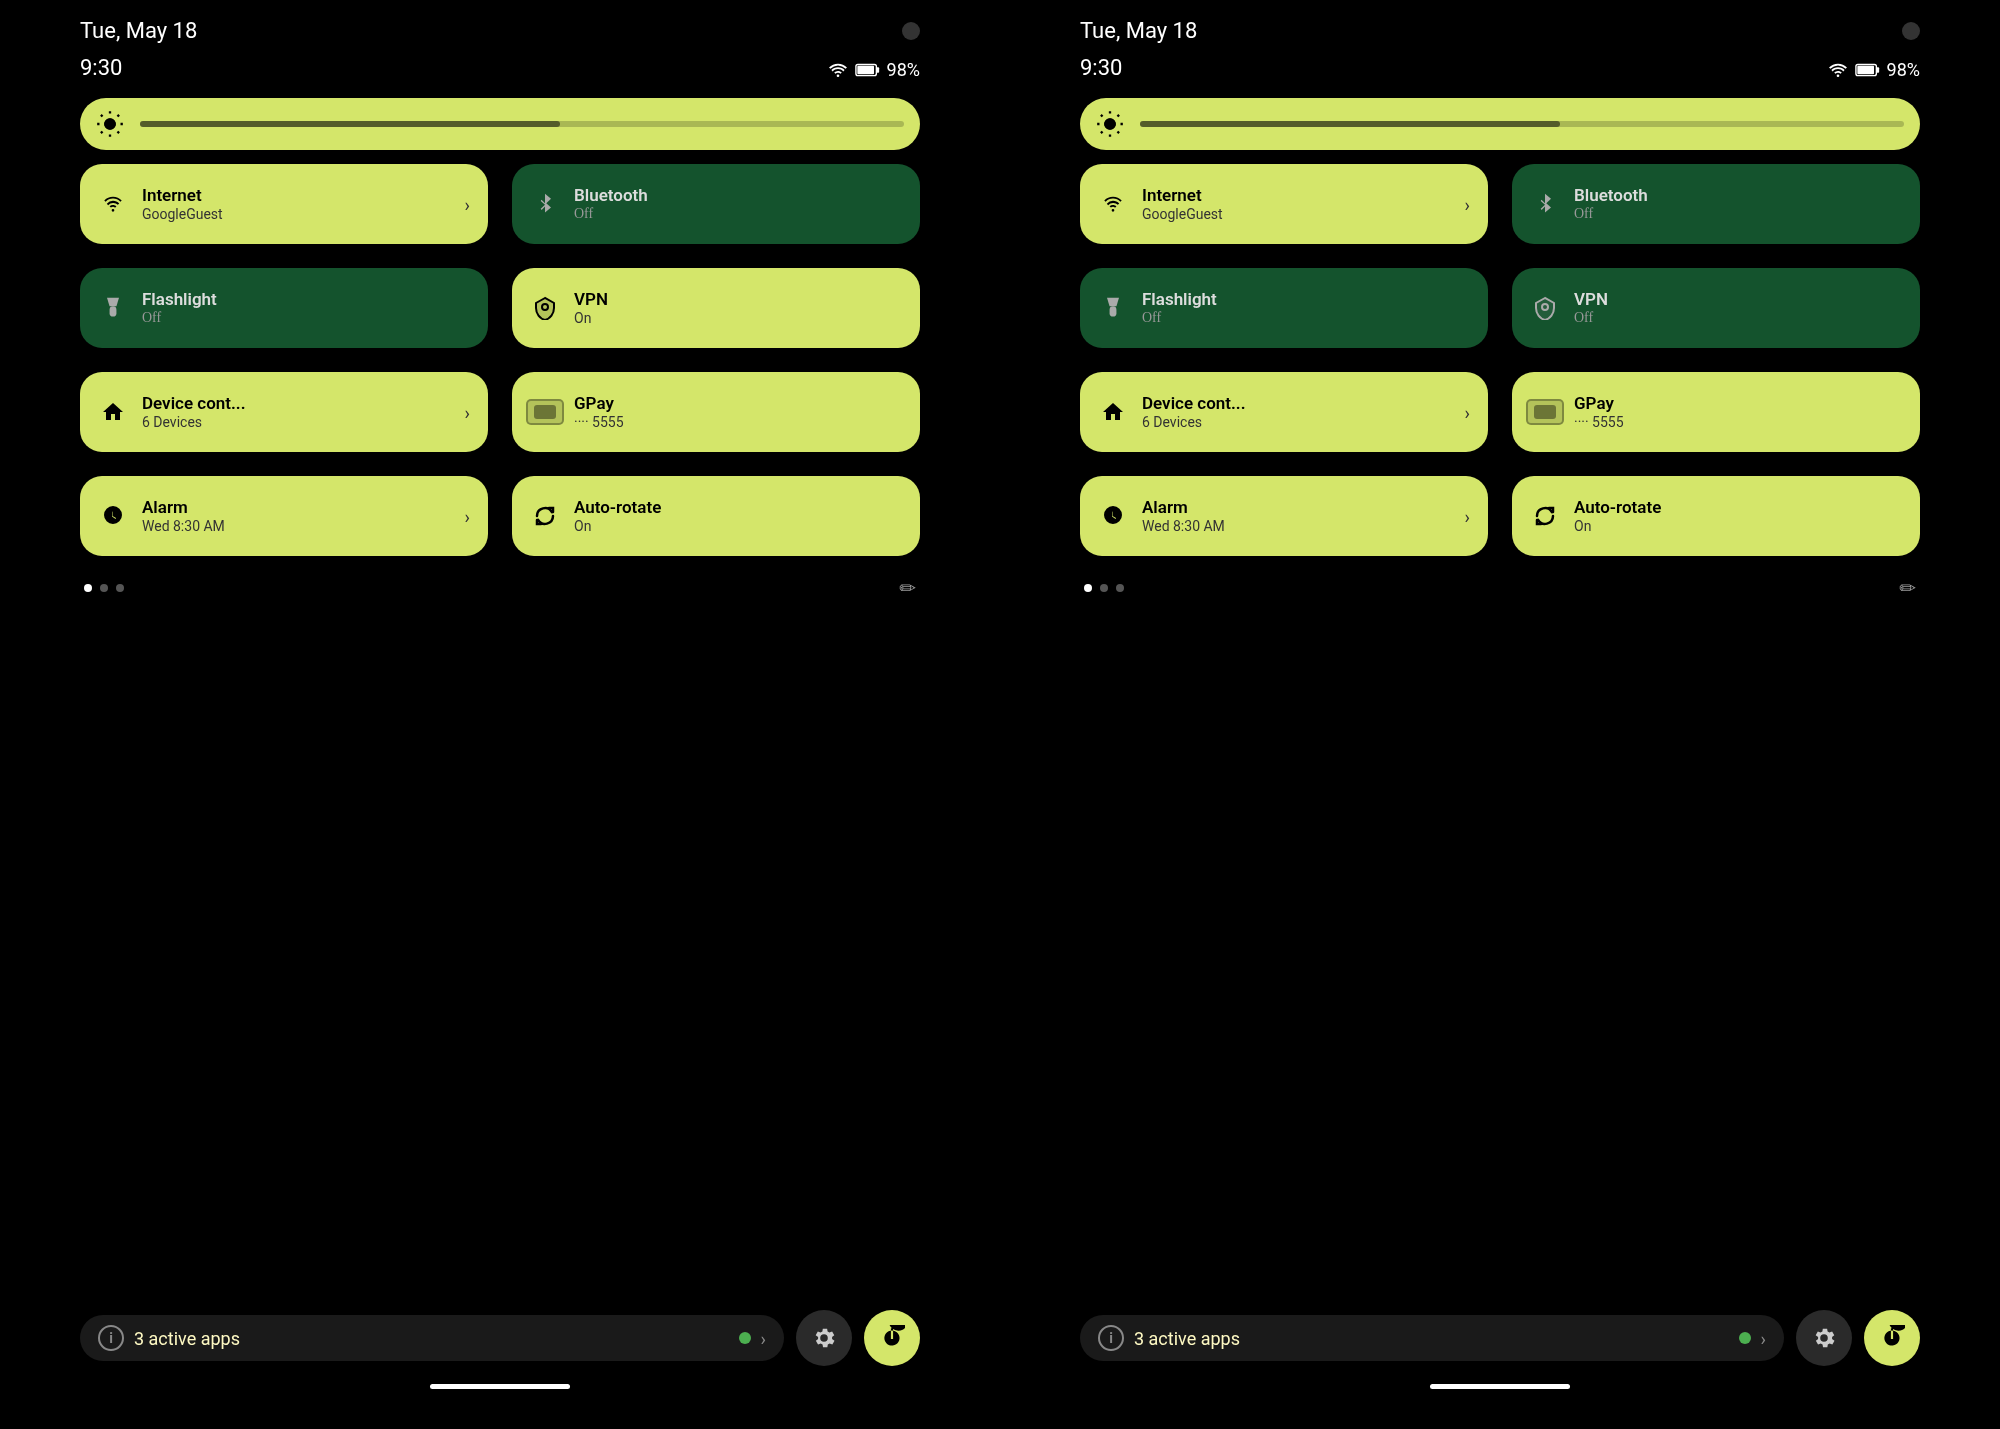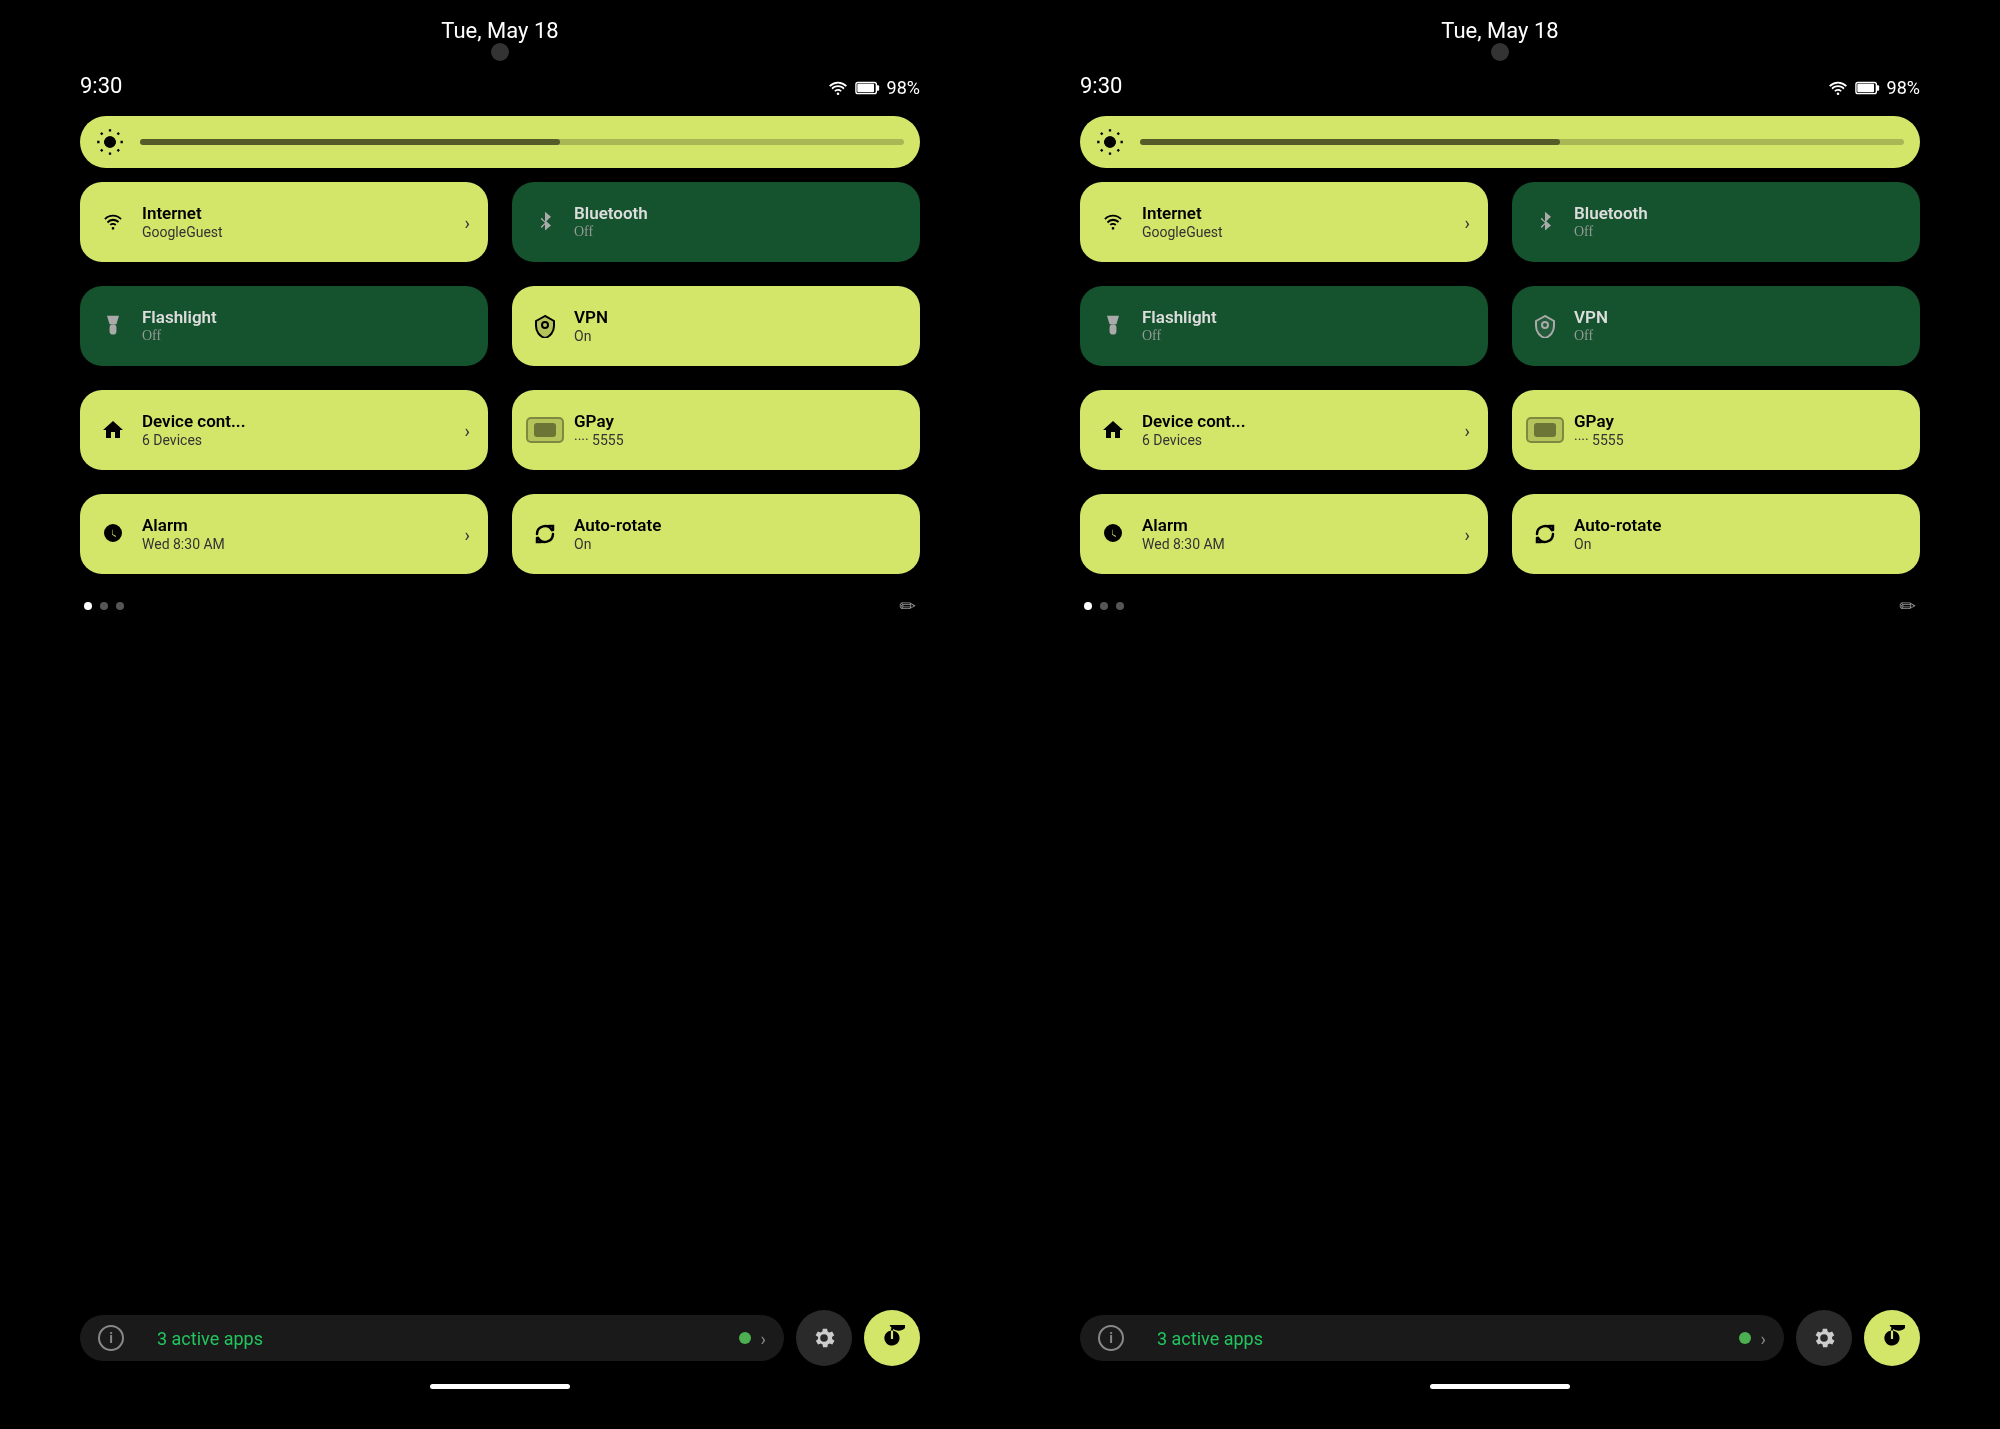--- a/index.html
+++ b/index.html
@@ -17,21 +17,20 @@
       display: flex;
       flex-direction: column;
       padding: 0 80px;
       position: relative;
     }
     .status-bar {
       display: flex;
       justify-content: space-between;
       align-items: center;
       padding: 18px 0 8px 0;
-      flex-direction: column;
     }
     .status-date {
       color: #fff;
       font-size: 22px;
       font-weight: 400;
     }
     .camera-dot {
       width: 18px;
       height: 18px;
       background: #333;
@@ -196,24 +195,23 @@
       border: 2px solid #888;
       display: flex;
       align-items: center;
       justify-content: center;
       color: #888;
       font-size: 14px;
       font-weight: bold;
       flex-shrink: 0;
     }
     .active-apps-text {
-      color: #22c55e;
+      color: #fef9c3;
       font-size: 18px;
       flex: 1;
-      margin-left: 23px;
     }
     .green-dot {
       width: 12px;
       height: 12px;
       border-radius: 50%;
       background: #4caf50;
     }
     .chevron-right {
       color: #888;
       font-size: 18px;

